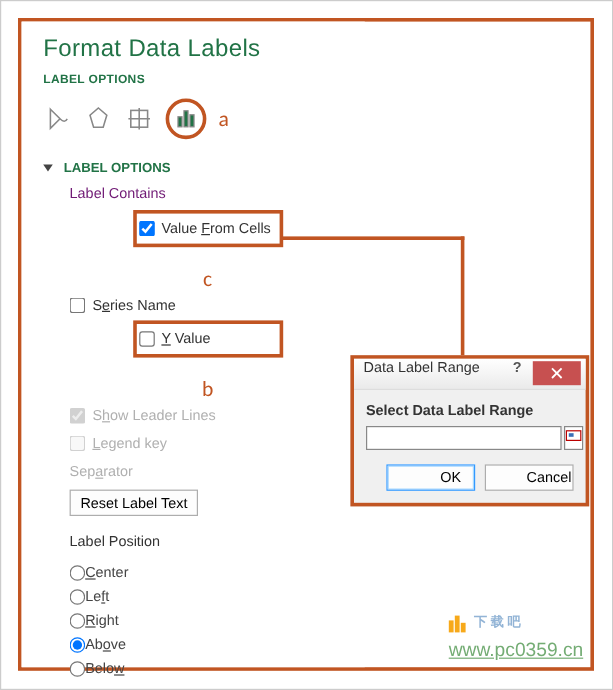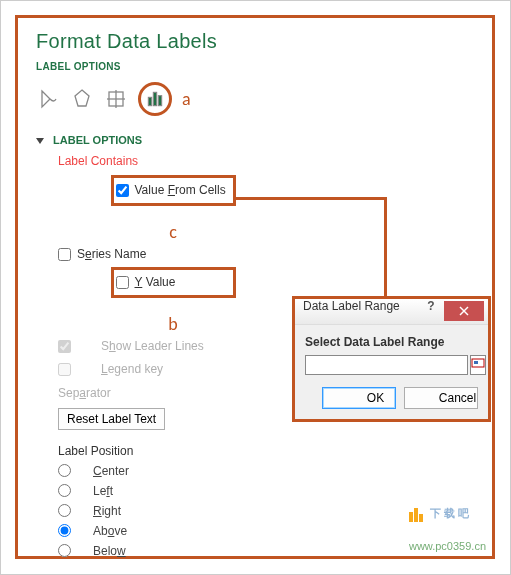--- a/index.html
+++ b/index.html
@@ -11,31 +11,31 @@
   .icon-row { display: flex; gap: 10px; align-items: center; margin-bottom: 18px; }
   .fmt-icon { width: 24px; height: 24px; stroke: #888; fill: none; stroke-width: 1.3; cursor: pointer; }
   .fmt-icon.active-wrap { width: 34px; height: 34px; border: 3px solid #c15522; border-radius: 50%; display: flex; align-items: center; justify-content: center; }
   .fmt-icon.active-wrap svg { width: 20px; height: 20px; }
   .ann { font-family: Calibri, sans-serif; font-size: 18px; color: #c15522; font-weight: 400; }
   .section-hdr { font-size: 11px; font-weight: bold; color: #217346; margin: 4px 0 8px 0; cursor: pointer; }
   .tri { display:inline-block; width:0;height:0; vertical-align: middle; margin-right: 6px; }
   .tri.open { border-left:4px solid transparent; border-right:4px solid transparent; border-top:6px solid #444; }
   .tri.closed { border-top:4px solid transparent; border-bottom:4px solid transparent; border-left:6px solid #444; }
   .sub { margin-left: 22px; }
-  .lbl-contains { font-size: 12px; margin-bottom: 6px; color: #ef4444; }
+  .lbl-contains { font-size: 12px; margin-bottom: 6px; color: #701a75; }
   .opt { display:flex; align-items:center; gap:6px; height:22px; margin-bottom:1px; }
   .opt input { width:13px; height:13px; cursor:pointer; }
   .opt label { font-size:12px; color:#333; cursor:pointer; }
-  .opt.disabled label { color:#b0b0b0;margin-left:24px; }
+  .opt.disabled label { color:#b0b0b0; }
   .highlight-box { border: 3px solid #c15522; padding: 1px 4px 1px 2px; margin: 1px 0; display: inline-flex; width: 125px; }
   .highlight-row { display:flex; align-items:center; gap:14px;flex-direction:column; }
   .separator-lbl { font-size:12px; color:#b0b0b0; margin: 6px 0 8px 0; }
   .reset-btn { font-size:12px; padding: 3px 8px; background: #fdfdfd; border:1px solid #adadad; cursor:pointer; margin-bottom: 10px; }
   .lbl-pos { font-size:12px; margin: 4px 0 6px 0; color:#333; }
-  .radio-opt { display:flex; align-items:flex-start; gap:22px; height:20px; }
+  .radio-opt { display:flex; align-items:flex-end; gap:0; height:20px; }
   .radio-opt input { width:13px; height:13px; cursor:pointer; }
   .radio-opt label { font-size:12px; cursor:pointer; }
   u.accel { text-decoration: underline; }
 
   
   .conn { position:absolute; background:#c15522; }
 
   
   .dialog { position:absolute; left: 291px; top: 295px; width: 199px; border: 3px solid #c15522; background: #f0f0f0; font-size:12px; }
   .dlg-titlebar { display:flex; align-items:flex-start; background: linear-gradient(#fff,#eaeaea); height: 26px; border-bottom:1px solid #ddd; }
@@ -48,21 +48,21 @@
   .dlg-input { flex:1; height:20px; border:1px solid #888; background:#fff; padding:0 3px; font-size:12px; }
   .dlg-range { width:20px; height:20px; border:1px solid #888; background:#fff; display:flex; align-items:center; justify-content:center; color:#c00; font-size:11px; cursor:pointer; }
   .dlg-btns { display:flex; gap:8px; justify-content:flex-end; padding: 0 0 4px 0; }
   .dlg-btn { width:74px; height:22px; border:1px solid #adadad; background:#fdfdfd; font-size:12px; cursor:pointer;padding-left:33px; }
   .dlg-btn.default { border:1px solid #3399ff; box-shadow: 0 0 0 1px #a6d8ff inset; }
 
   .watermark { position:absolute; right:24px; bottom:22px; font-size:11px; }
   .watermark .logo { display:inline-flex; gap:1px; vertical-align:middle; }
   .watermark .b { width:4px; display:inline-block; background:#f7a91a; }
   .watermark .txt1 { color:#3b78b5; letter-spacing:3px; opacity:.55; font-weight:bold; margin-left:4px; }
-  .watermark .txt2 { color:#3a8a3a; font-size:11px; opacity:.7; display:block; margin-top:18px; }
+  .watermark .txt2 { color:#3a8a3a; font-size:16px; opacity:.7; display:block; margin-top:7px;text-decoration:underline; }
 </style>
 </head>
 <body>
 
 <div class="outer-frame"></div>
 
 <div class="pane">
   <div class="pane-title">Format Data Labels</div>
   <div class="pane-subtitle">LABEL OPTIONS</div>
 

